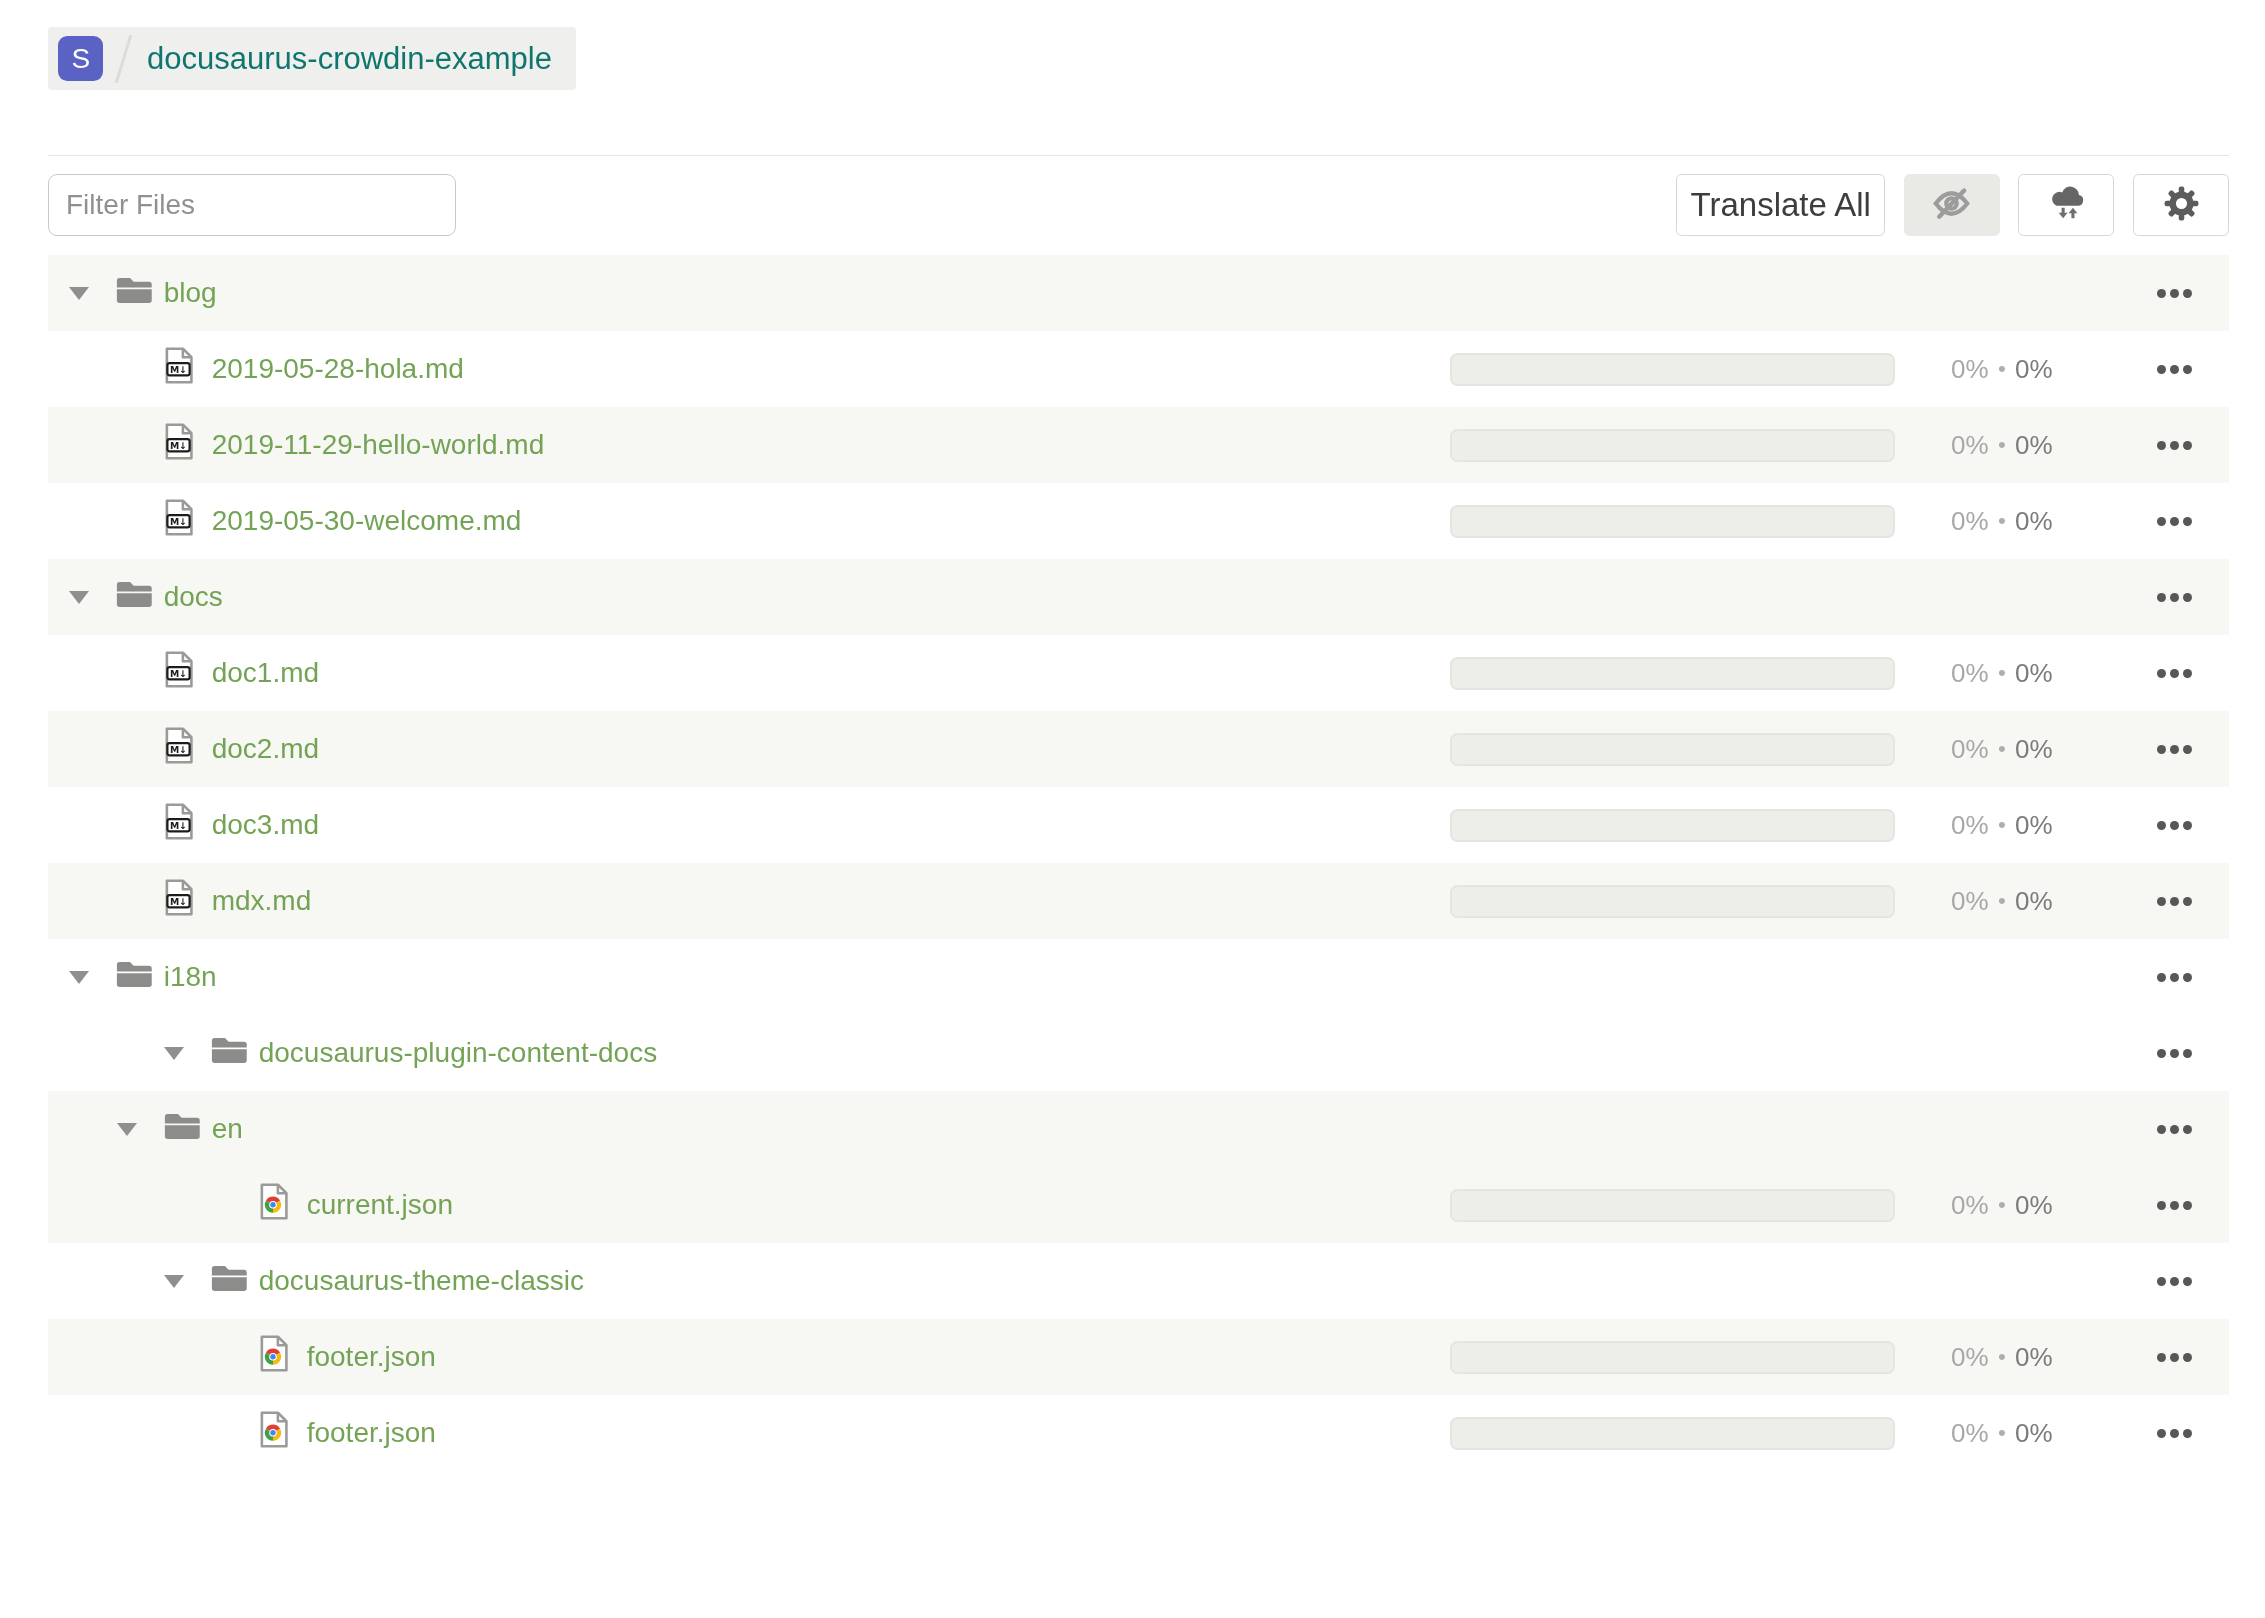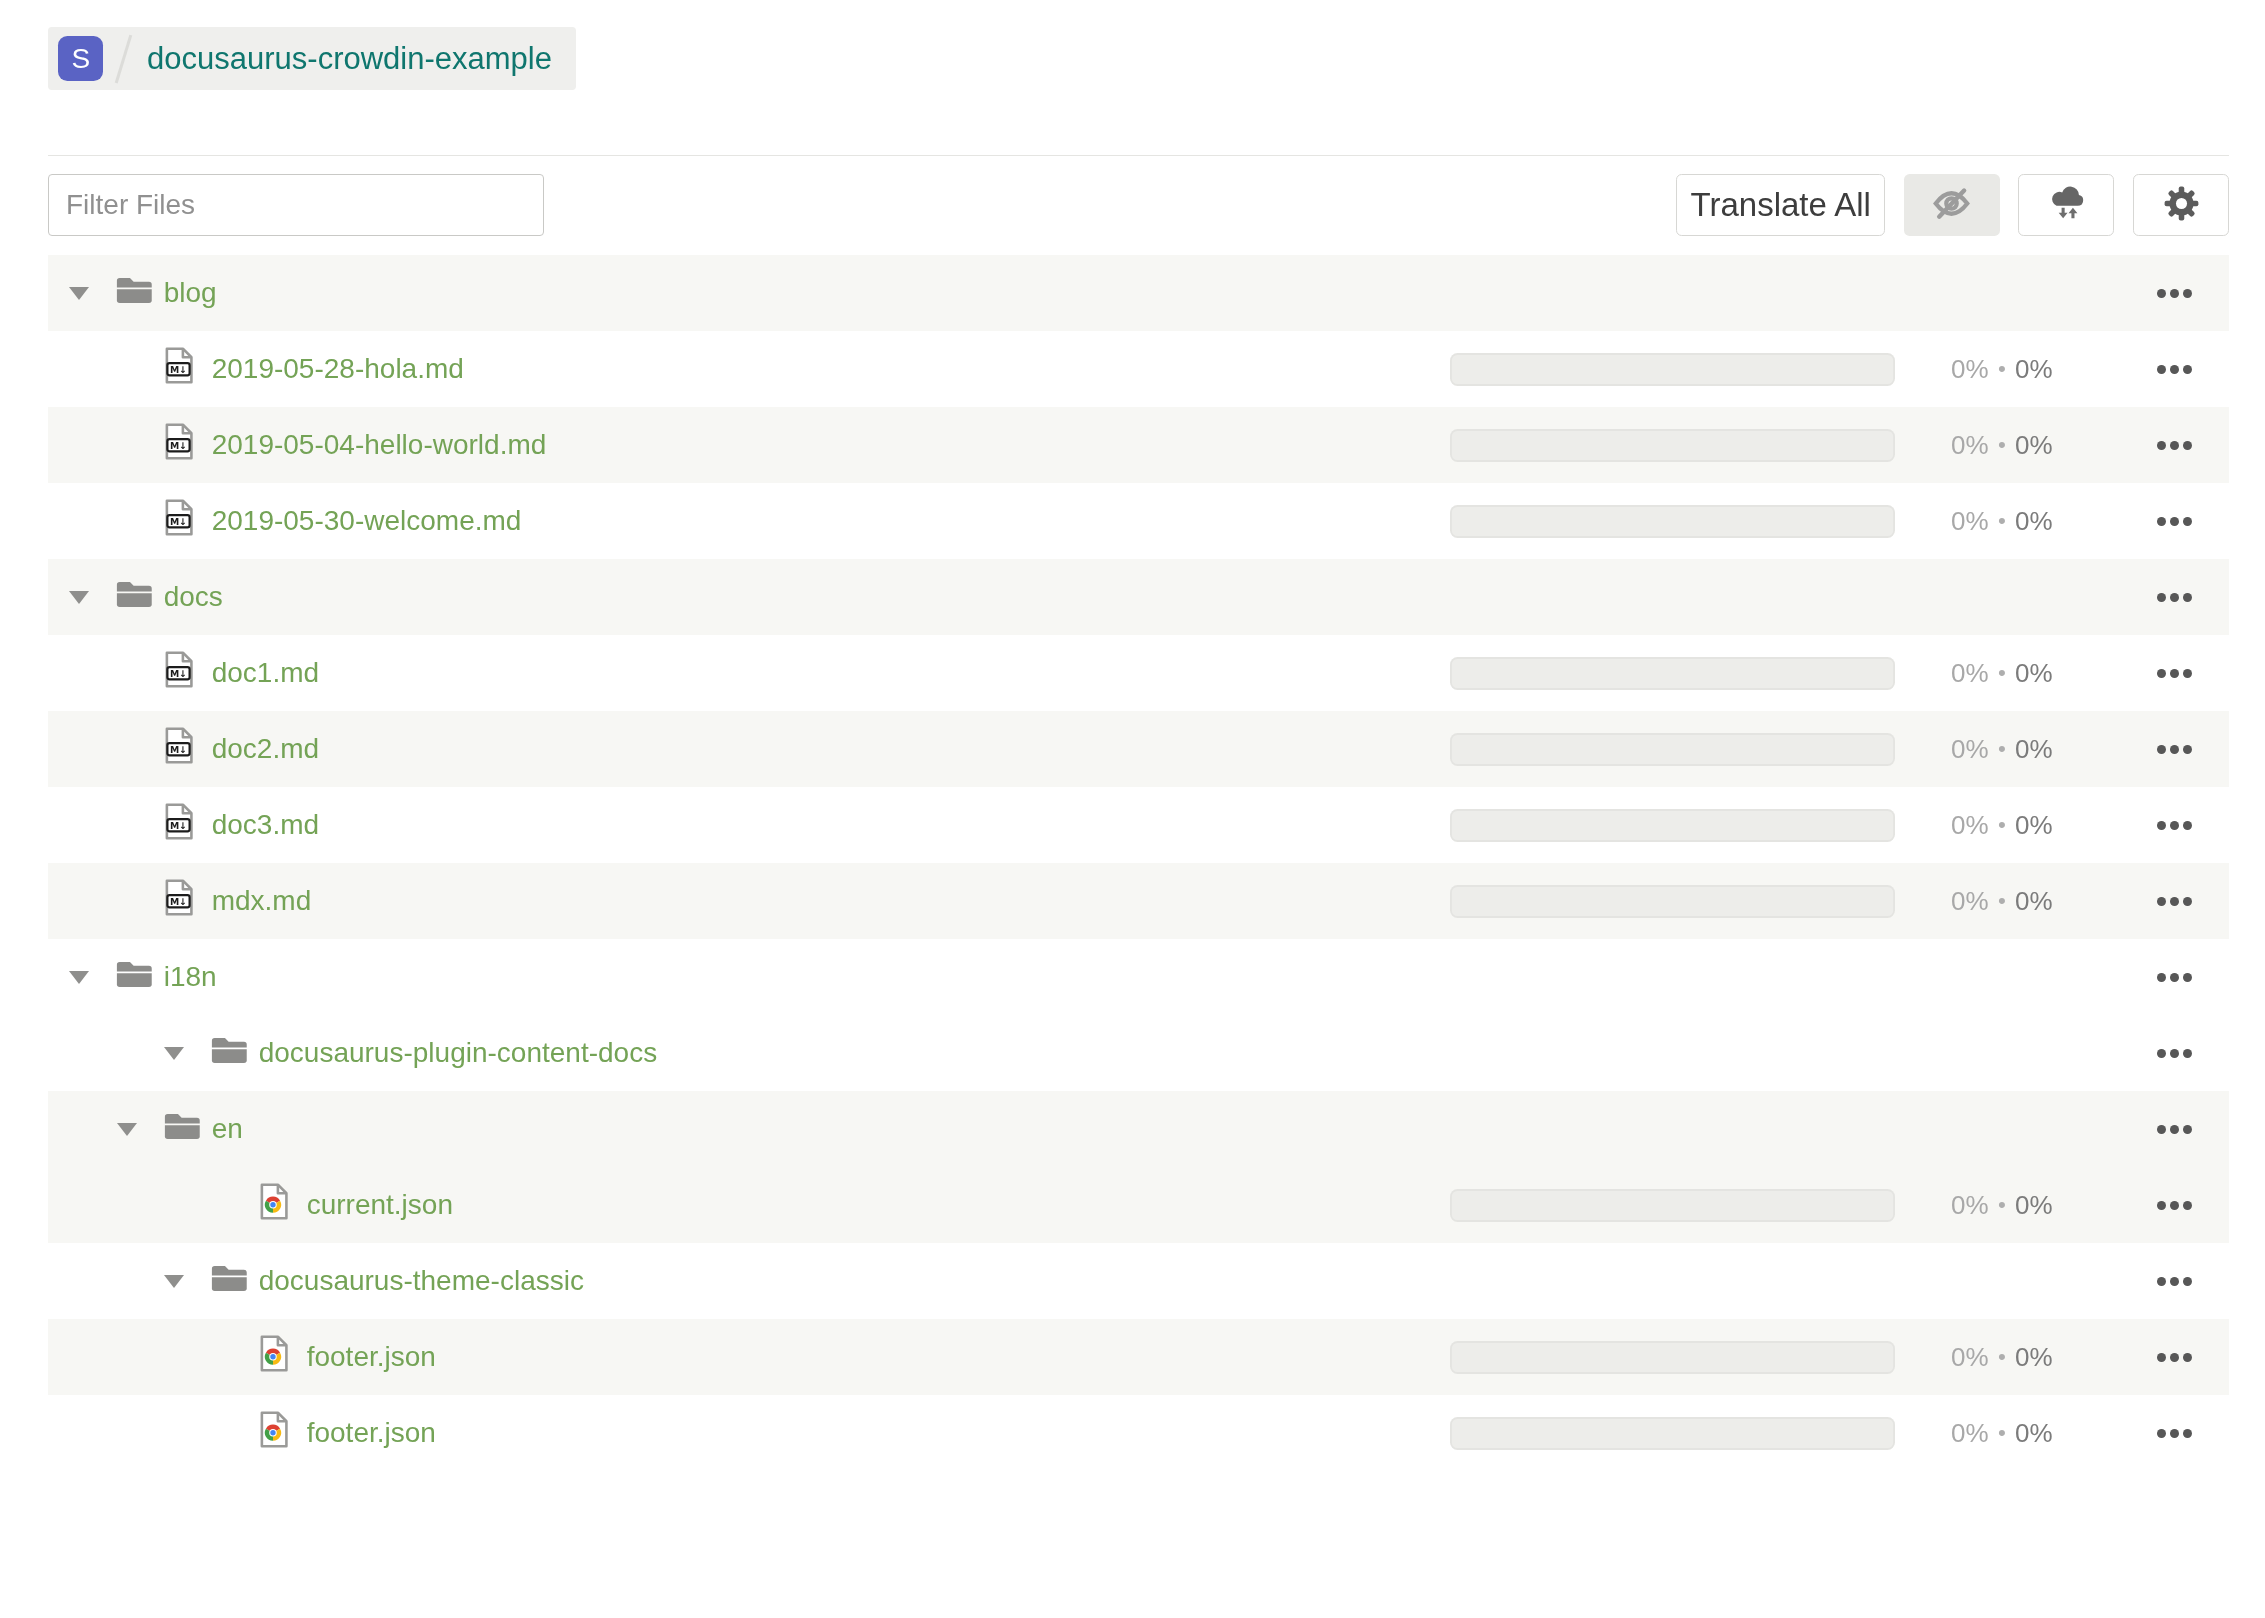--- a/index.html
+++ b/index.html
@@ -19,22 +19,22 @@
 
   
   .page-title { margin-top: 20.5px; font-size: 62px; font-weight: 700;
     color: #393939; line-height: 1.35; }
 
   .divider { margin-top: 65px; height: 0; border-top: 1.9px solid #e5e5e2; }
 
   
   .toolbar { margin-top: 17.7px; height: 62px; display: flex;
     align-items: center; justify-content: space-between; }
-  .filter-input { width: 496px; height: 62px; border: 1.9px solid #c9c9c6;
-    border-radius: 4px; font-size: 28px; padding: 0 17px; color: #444;
+  .filter-input { width: 408px; height: 62px; border: 1.9px solid #c9c9c6;
+    border-radius: 9px; font-size: 28px; padding: 0 17px; color: #444;
     font-family: "Liberation Sans", sans-serif; outline: none; }
   .filter-input::placeholder { color: #909090; }
   .toolbar-right { display: flex; align-items: center; gap: 18.6px; }
   .btn { height: 62px; background: #ffffff; border: 1.9px solid #d7d7d4;
     border-radius: 5.6px; display: flex; align-items: center; justify-content: center;
     cursor: pointer; font-family: "Liberation Sans", sans-serif; }
   .btn-translate-all { width: 209px; font-size: 33px; color: #3d3d3d; }
   .btn-icon { width: 96px; }
   .btn-icon.active { background: #e9e9e6; border: none; }
 
@@ -177,21 +177,21 @@
     <div class="depth-spacer" style="width: 48px;"></div>
     <div class="caret-box"></div>
     <div class="icon-box">
           <span><svg width="31" height="39" viewBox="0 0 24 30" style="font-size:30px">
               <path d="M3 2 h12.4 l6.6 6.6 V28 H3 Z" fill="#ffffff" stroke="#9a9a98" stroke-width="2" stroke-linejoin="round"></path>
               <path d="M15.4 2 v6.6 h6.6" fill="none" stroke="#9a9a98" stroke-width="2" stroke-linejoin="round"></path>
               <rect x="3.4" y="13.2" width="17.2" height="9.4" rx="1.6" fill="#ffffff" stroke="#1c1c1c" stroke-width="1.7"></rect>
               <text x="12" y="20.6" font-size="7.2" font-weight="bold" text-anchor="middle" fill="#1c1c1c" font-family="DejaVu Sans, sans-serif">M↓</text>
             </svg></span>
         </div>
-    <span class="node-label">2019-05-04-hello-world.md</span>
+    <span class="node-label">2019-11-29-hello-world.md</span>
     <div class="row-flex"></div>
     <div class="bar"></div>
     <div class="pct">
       <span class="translated">0%</span>
       <span class="sep">•</span>
       <span class="approved">0%</span>
     </div>
     <div class="dots">
       <span class="dot"></span>
           <span class="dot"></span>

